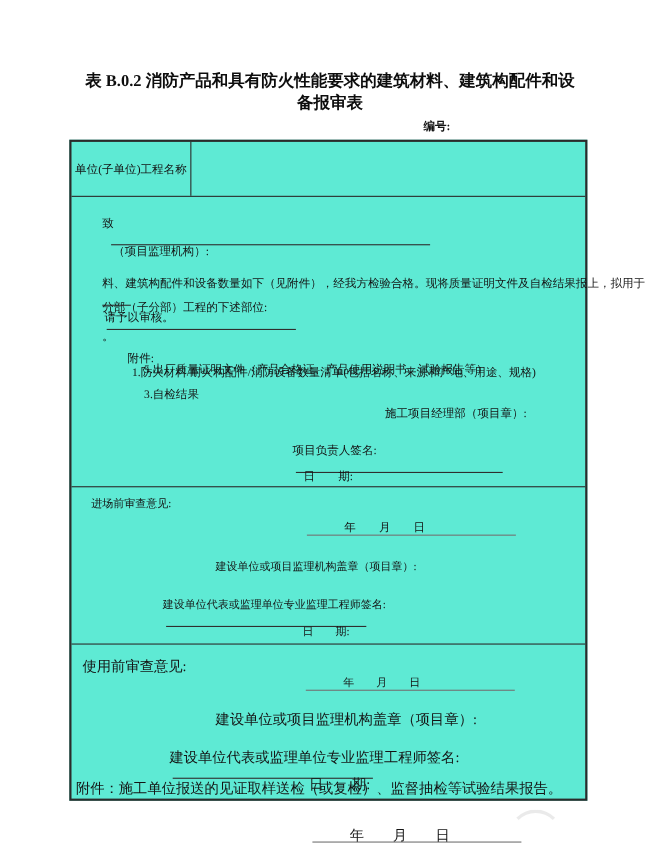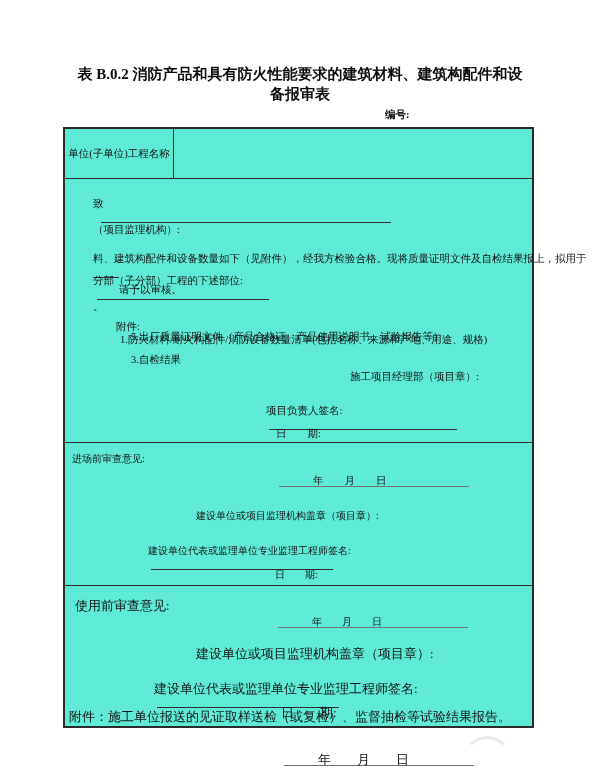--- a/index.html
+++ b/index.html
@@ -60,36 +60,36 @@
 
     <div class="row row1">
       <div class="label-cell">单位(子单位)工程名称</div>
       <div class="value-cell"></div>
     </div>
 
     <div class="row row2">
       <div class="ln" style="top:5px;left:7px;">
         <span>致</span>
         <span class="blank" style="width:290px;margin-left:8px;"></span>
-        <span style="margin-left:0;">（项目监理机构）:</span>
+        <span style="margin-left:10px;">（项目监理机构）:</span>
       </div>
 
 
       <div class="ln" style="top:60px;left:7px;">
         <span>料、建筑构配件和设备数量如下（见附件），经我方检验合格。现将质量证明文件及自检结果报上，拟用于</span>
         <span class="blank" style="width:26px;"></span>
       </div>
 
       <div class="ln" style="top:82px;left:7px;">
         <span>分部（子分部）工程的下述部位:</span>
         <span class="blank" style="width:172px;margin-left:4px;"></span>
         <span>。</span>
       </div>
 
-      <div class="ln" style="top:104px;left:30px;margin-left:24px;">请予以审核。</div>
+      <div class="ln" style="top:104px;left:30px;">请予以审核。</div>
 
       <div class="ln" style="top:128px;left:30px;">
         <span>附件:</span>
         <span style="margin-left:4px;">1.防火材料/耐火构配件/消防设备数量清单(包括名称、来源和产地、用途、规格)</span>
       </div>
       <div class="ln" style="top:151px;left:66px;">5.出厂质量证明文件（产品合格证、产品使用说明书、试验报告等）</div>
       <div class="ln" style="top:174px;left:66px;">3.自检结果</div>
 
       <div class="ln" style="top:191px;left:285px;">施工项目经理部（项目章）:</div>
 
@@ -98,21 +98,21 @@
         <span class="blank" style="width:188px;margin-left:3px;"></span>
       </div>
 
       <div class="ln" style="top:235px;left:190px;">
         <span class="sig-label">日　　期:</span>
         <span class="u-date" style="width:190px;margin-left:3px;">年　　月　　日</span>
       </div>
     </div>
 
     <div class="row row3">
-      <div class="ln" style="top:9px;left:7px;">进场前审查意见:</div>
+      <div class="ln" style="top:9px;left:18px;">进场前审查意见:</div>
 
       <div class="ln" style="top:66px;left:131px;">建设单位或项目监理机构盖章（项目章）:</div>
 
       <div class="ln" style="top:88px;left:63px;">
         <span class="sig-label">建设单位代表或监理单位专业监理工程师签名:</span>
         <span class="blank" style="width:182px;margin-left:3px;"></span>
       </div>
 
       <div class="ln" style="top:112px;left:190px;">
         <span class="sig-label">日　　期:</span>

